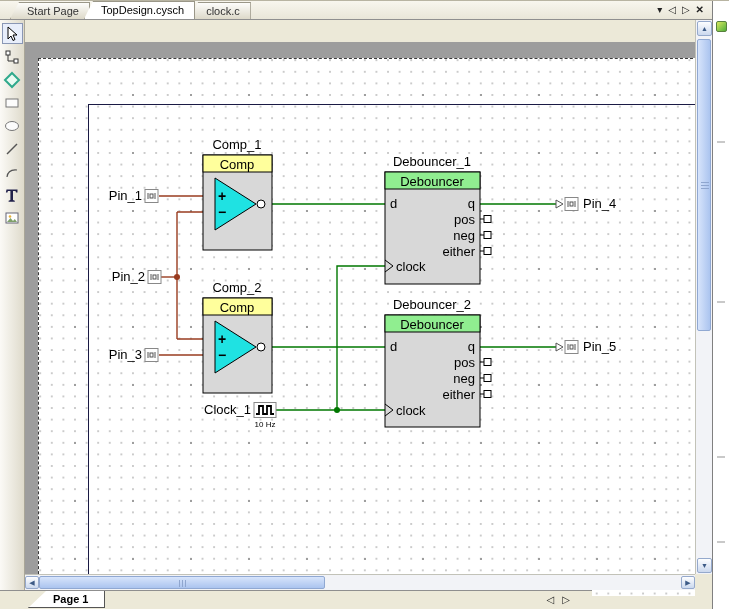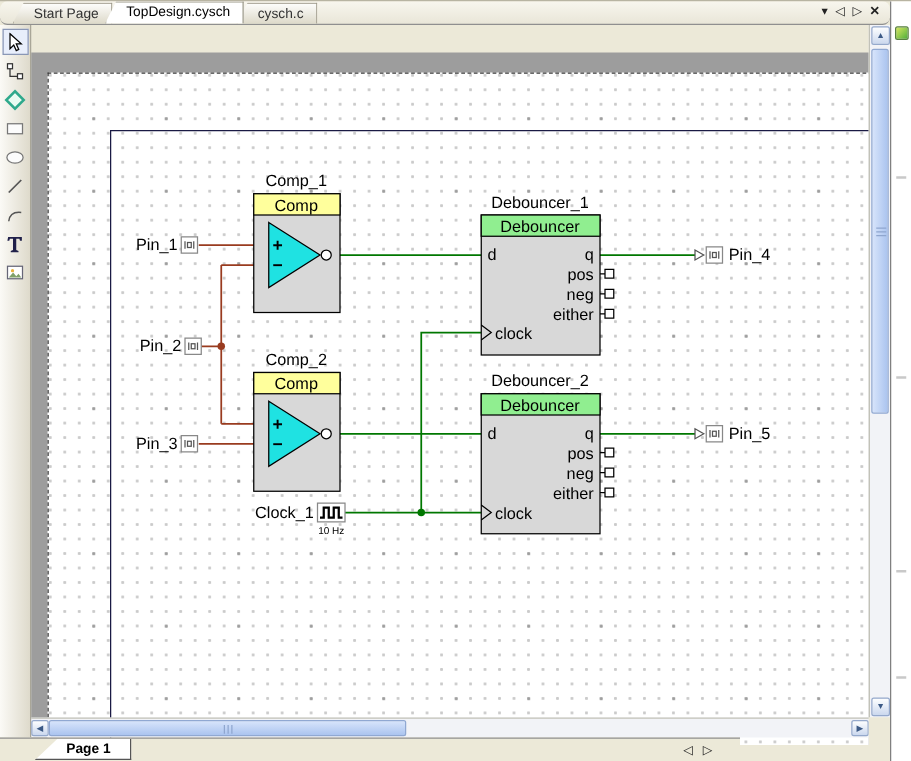--- a/index.html
+++ b/index.html
@@ -6,21 +6,21 @@
   html,body { font-family:"Liberation Sans", sans-serif; }
   #window {
     position:relative; width:729px; height:609px; overflow:hidden;
     background:#ece9d8; border-top:1px solid #b8b4a2;
   }
   
   #doc-tabbar{
     position:absolute; left:0; top:0; width:712px; height:19px;
     background:linear-gradient(#f8f6ee,#e9e6d8);
     border-bottom:1px solid #8f8f8f;
-    display:flex; align-items:flex-end; padding-left:10px;border-radius:6px;
+    display:flex; align-items:flex-end; padding-left:10px;
   }
   .doc-tab{
     position:relative; height:17px; line-height:16px; font-size:11px; color:#333;
     padding:0 10px 0 16px; margin-right:-6px;
     background:linear-gradient(#fdfdfb,#ddd9c9);
     border:1px solid #9a9788; border-bottom:none;
     clip-path:polygon(9px 0, 100% 0, 100% 100%, 0 100%);
     white-space:nowrap; cursor:default;
   }
   .doc-tab.active{
@@ -101,21 +101,21 @@
   #page-nav{ position:absolute; right:22px; top:3px; display:flex; gap:8px; font-size:10px; color:#222;}
 </style>
 </head>
 <body>
 
 <div id="window">
 
   <div id="doc-tabbar">
     <div class="doc-tab">Start Page</div>
     <div class="doc-tab active">TopDesign.cysch</div>
-    <div class="doc-tab">cysch.c</div>
+    <div class="doc-tab">clock.c</div>
     <div id="tabbar-controls">
       <span class="tb-ctl">▾</span>
       <span class="tb-ctl">◁</span>
       <span class="tb-ctl">▷</span>
       <span class="tb-ctl" style="font-weight:bold">✕</span>
     </div>
   </div>
 
   <div id="tool-palette">
     <div class="tool selected">

